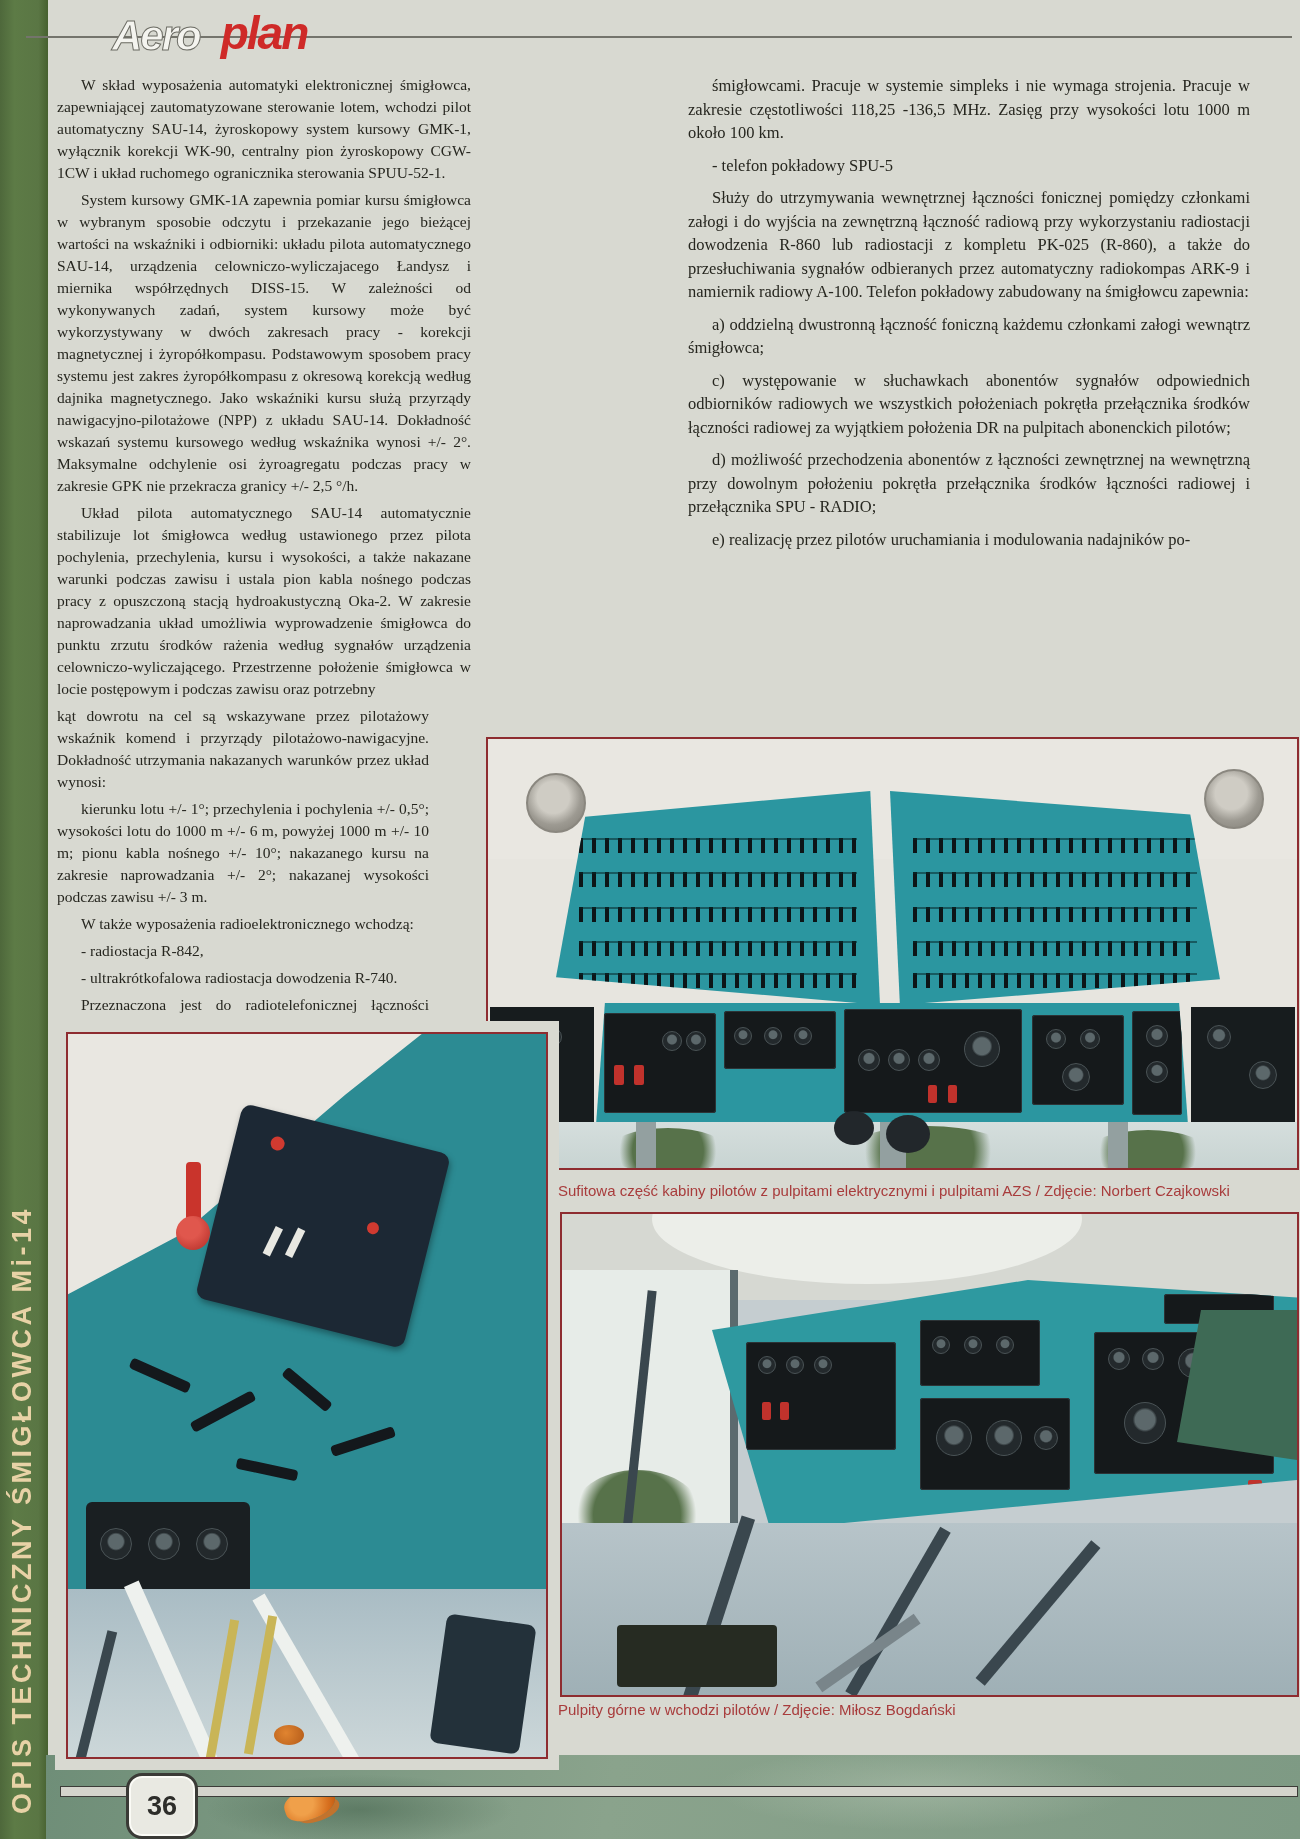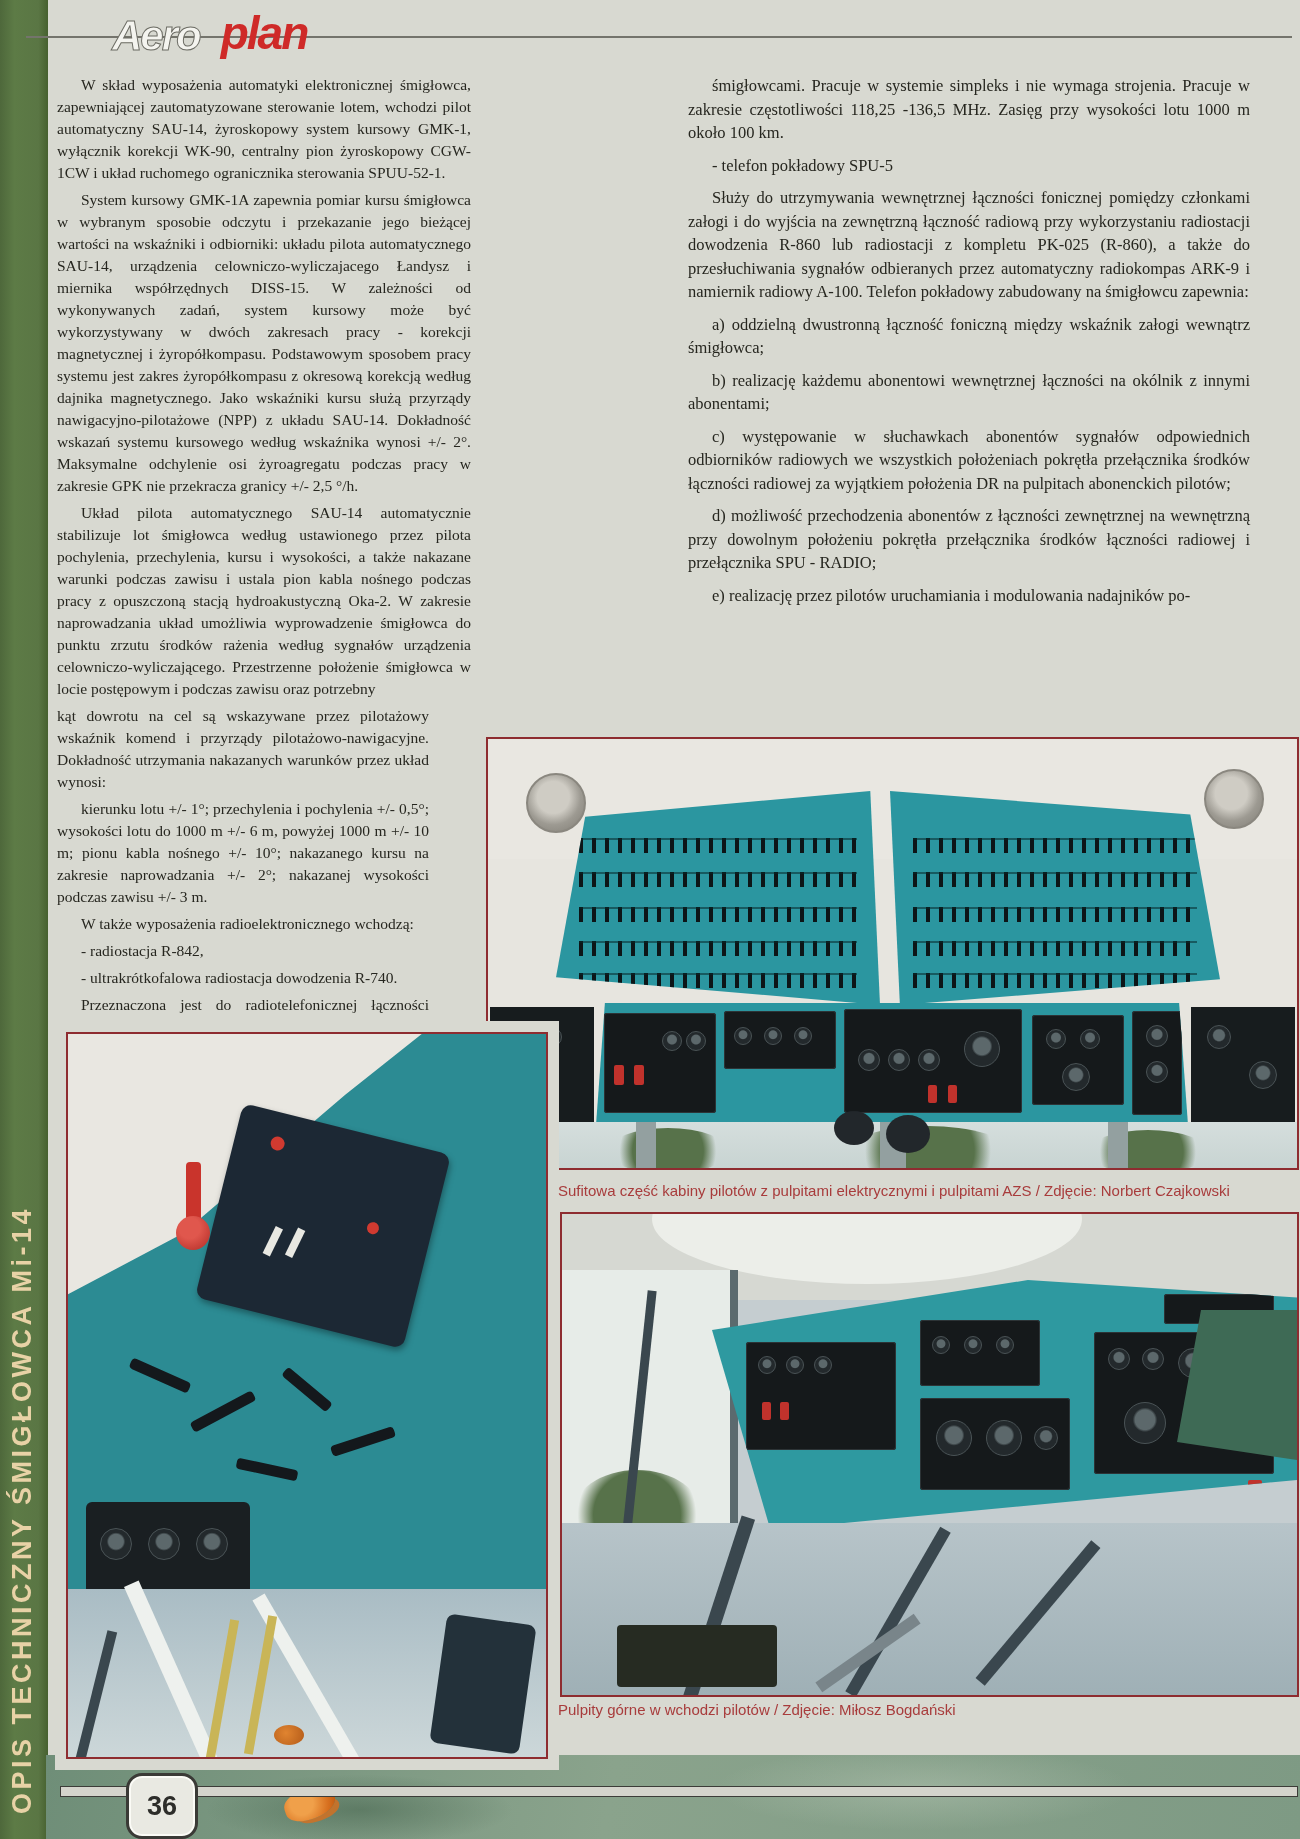--- a/index.html
+++ b/index.html
@@ -132,22 +132,21 @@
       <p>- radiostacja R-842,</p>
       <p>- ultrakrótkofalowa radiostacja dowodzenia R-740.</p>
       <p>Przeznaczona jest do radiotelefonicznej łączności śmigłowca z naziemnymi radiostacjami i innymi</p>
     </div>
   </div>
 
   <div class="col col-right">
     <p>śmigłowcami. Pracuje w systemie simpleks i nie wymaga strojenia. Pracuje w zakresie częstotliwości 118,25 -136,5 MHz. Zasięg przy wysokości lotu 1000 m około 100 km.</p>
     <p>- telefon pokładowy SPU-5</p>
     <p>Służy do utrzymywania wewnętrznej łączności fonicznej pomiędzy członkami załogi i do wyjścia na zewnętrzną łączność radiową przy wykorzystaniu radiostacji dowodzenia R-860 lub radiostacji z kompletu PK-025 (R-860), a także do przesłuchiwania sygnałów odbieranych przez automatyczny radiokompas ARK-9 i namiernik radiowy A-100. Telefon pokładowy zabudowany na śmigłowcu zapewnia:</p>
-    <p>a) oddzielną dwustronną łączność foniczną między wskaźnik załogi wewnątrz śmigłowca;</p>
-    <p>b) realizację każdemu abonentowi wewnętrznej łączności na okólnik z innymi abonentami;</p>
+    <p>a) oddzielną dwustronną łączność foniczną każdemu członkami załogi wewnątrz śmigłowca;</p>
     <p>c) występowanie w słuchawkach abonentów sygnałów odpowiednich odbiorników radiowych we wszystkich położeniach pokrętła przełącznika środków łączności radiowej za wyjątkiem położenia DR na pulpitach abonenckich pilotów;</p>
     <p>d) możliwość przechodzenia abonentów z łączności zewnętrznej na wewnętrzną przy dowolnym położeniu pokrętła przełącznika środków łączności radiowej i przełącznika SPU - RADIO;</p>
     <p>e) realizację przez pilotów uruchamiania i modulowania nadajników po-</p>
   </div>
 
   <div class="photo photo1">
     <div class="p1-top quilt"></div>
     <div class="speaker" style="left:38px;top:34px;"></div>
     <div class="speaker" style="left:716px;top:30px;"></div>
     <div class="az-panel" style="left:68px;top:52px;width:324px;height:214px;

